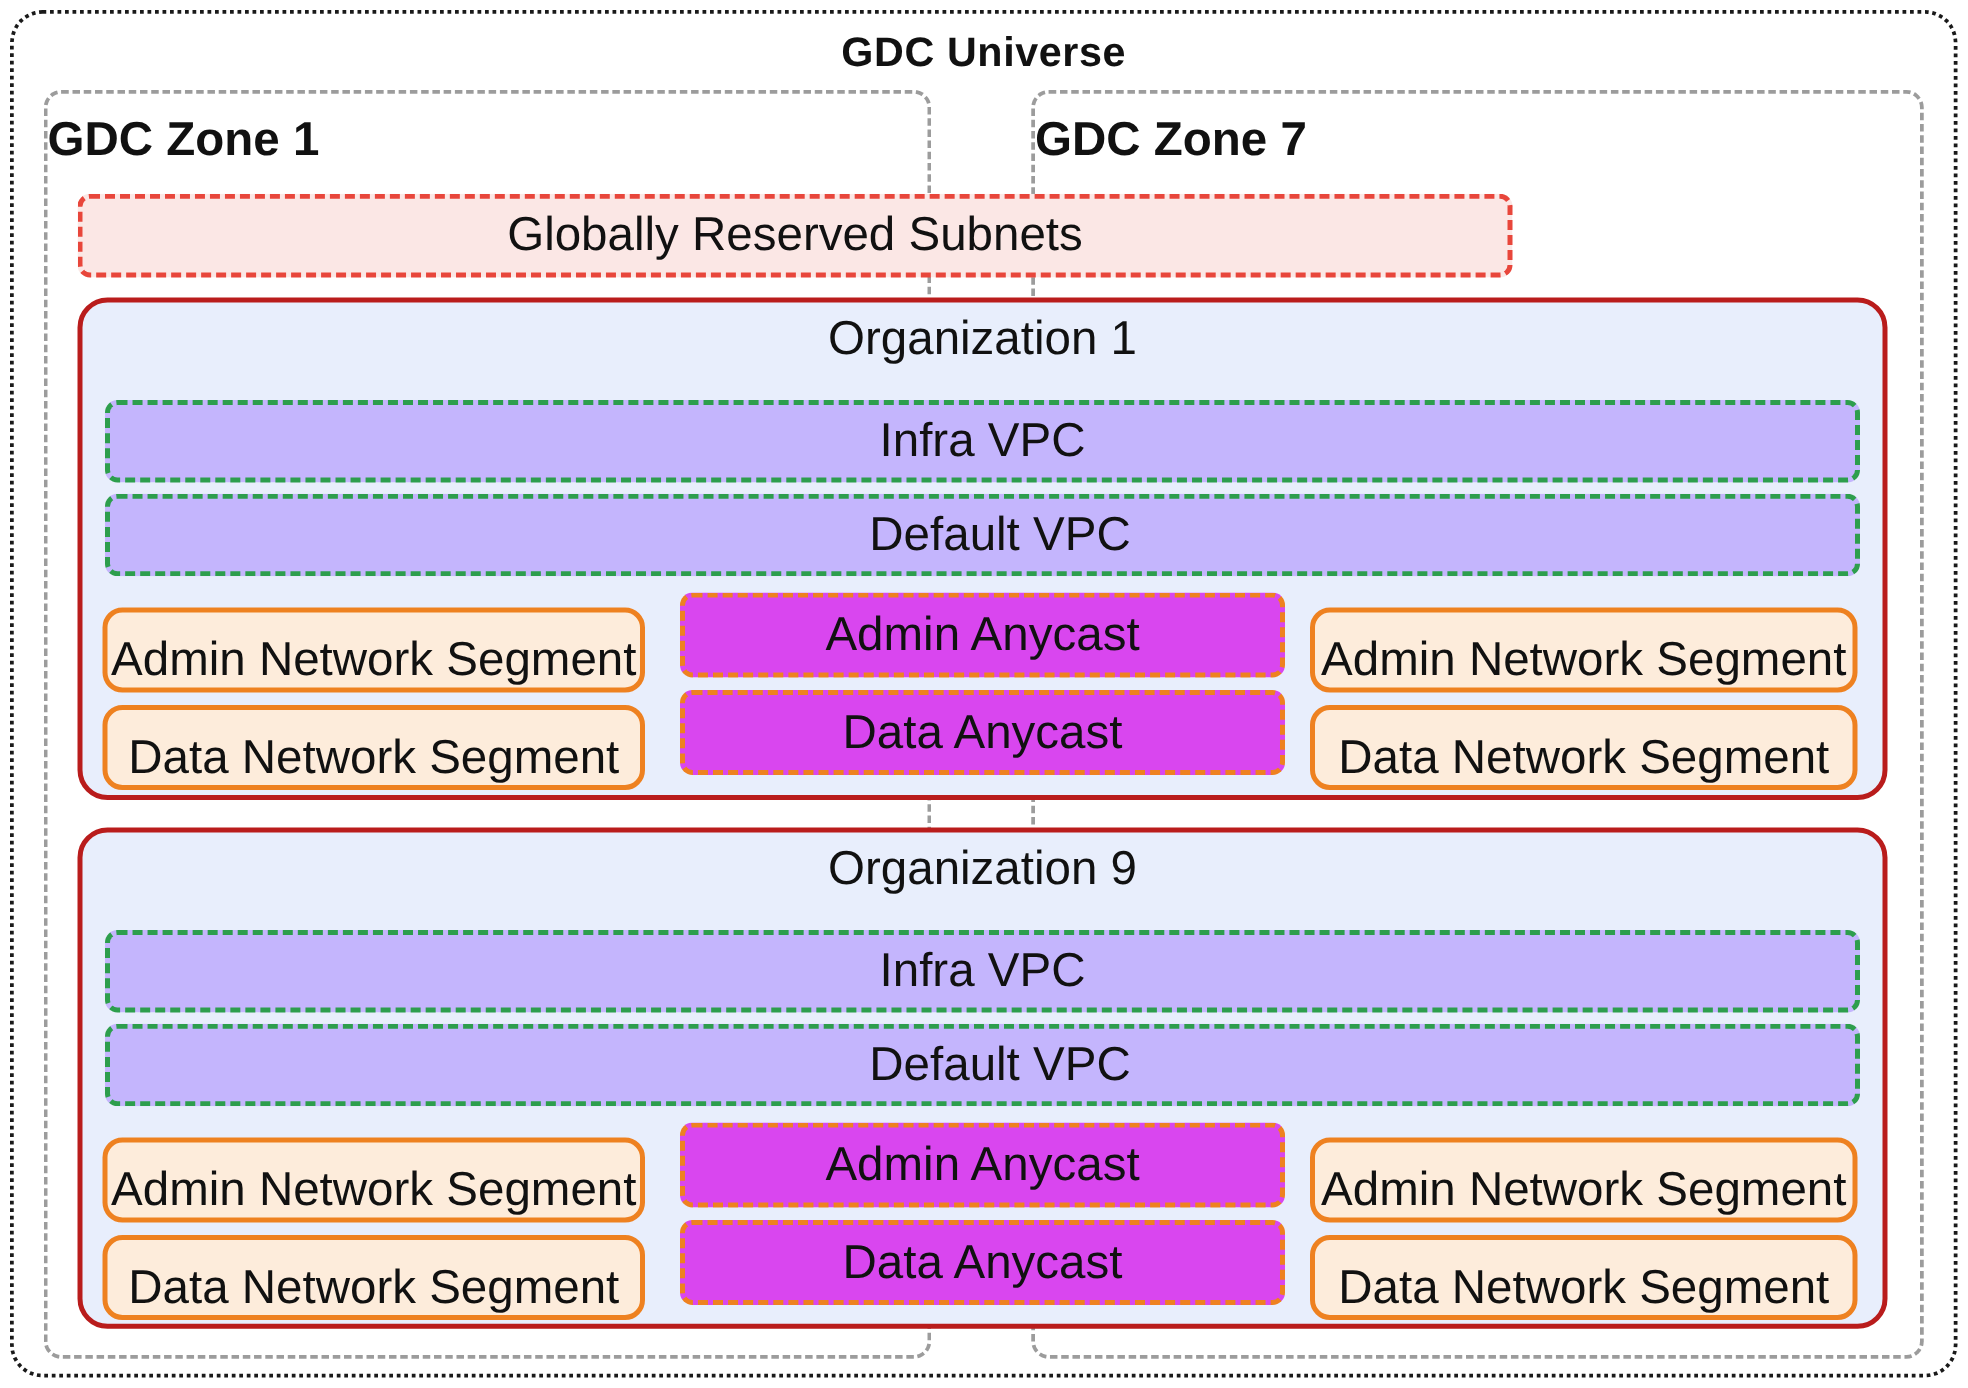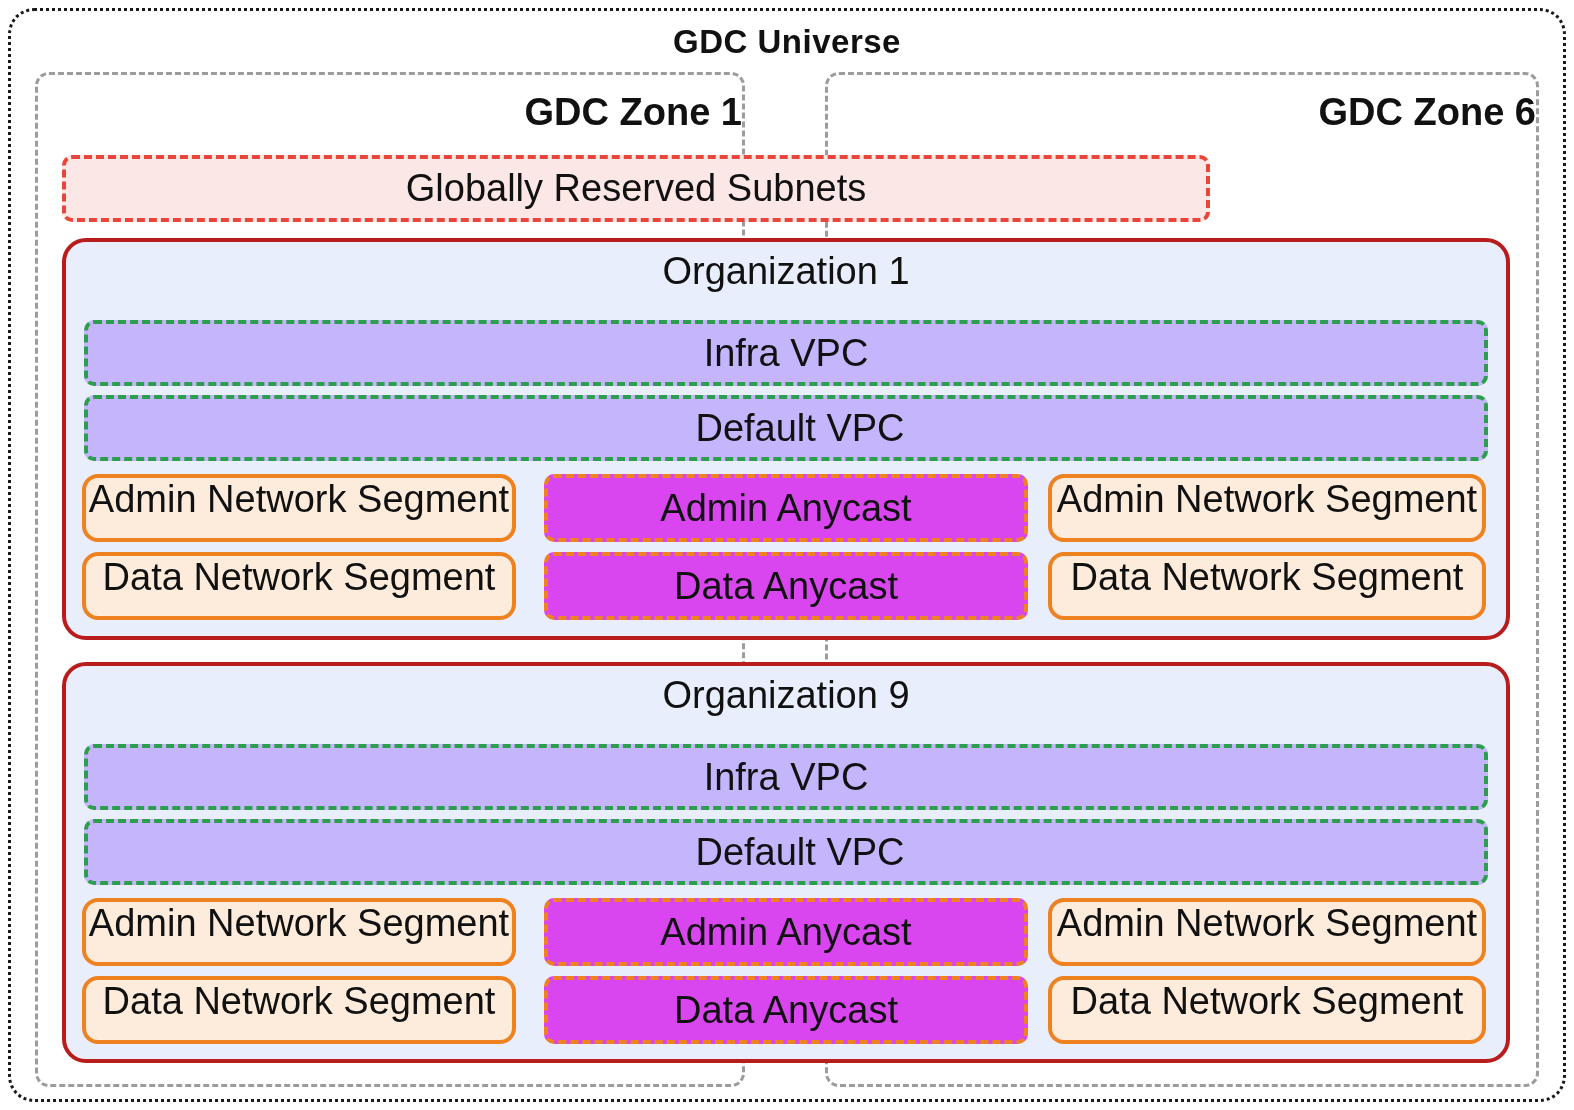--- a/index.html
+++ b/index.html
@@ -40,21 +40,21 @@
     height: 1015px;
     border: 3px dashed #9c9c9c;
     border-radius: 14px;
     z-index: 1;
     background: transparent;
   }
   .zone-1 { left: 35px;  width: 710px; }
   .zone-2 { left: 825px; width: 714px; }
   .zone-title {
     margin-top: 16px;
-    text-align: right;
+    text-align: left;
     font-size: 38px;
     font-weight: bold;
   }
 
   
   .global-subnets {
     position: absolute;
     left: 62px; top: 155px;
     width: 1148px; height: 67px;
     background: #fbe7e5;
@@ -108,27 +108,27 @@
     position: absolute;
     left: 0;
     width: 100%;
     height: 68px;
   }
   .row-admin { top: 232px; }
   .row-data  { top: 310px; }
 
   .segment {
     position: absolute;
-    top: 0;
+    top: 12px;
     height: 68px;
     background: #fdecdb;
     border: 4px solid #ee8120;
     border-radius: 16px;
     display: flex;
-    align-items: flex-start;
+    align-items: flex-end;
     justify-content: center;
     font-size: 38px;
   }
   .seg-left  { left: 16px;  width: 434px; }
   .seg-right { right: 20px; width: 438px; }
 
   .anycast {
     position: absolute;
     top: 0;
     left: 50%;
@@ -150,21 +150,21 @@
 <div class="canvas">
 
   <div class="universe-frame">
     <div class="universe-title">GDC Universe</div>
   </div>
 
   <div class="zone zone-1">
     <div class="zone-title">GDC Zone 1</div>
   </div>
   <div class="zone zone-2">
-    <div class="zone-title">GDC Zone 6</div>
+    <div class="zone-title">GDC Zone 7</div>
   </div>
 
   <div class="global-subnets">
     <span>Globally Reserved Subnets</span>
   </div>
 
   <section class="org org-1">
     <div class="org-title">Organization 1</div>
 
     <div class="vpc vpc-infra">

